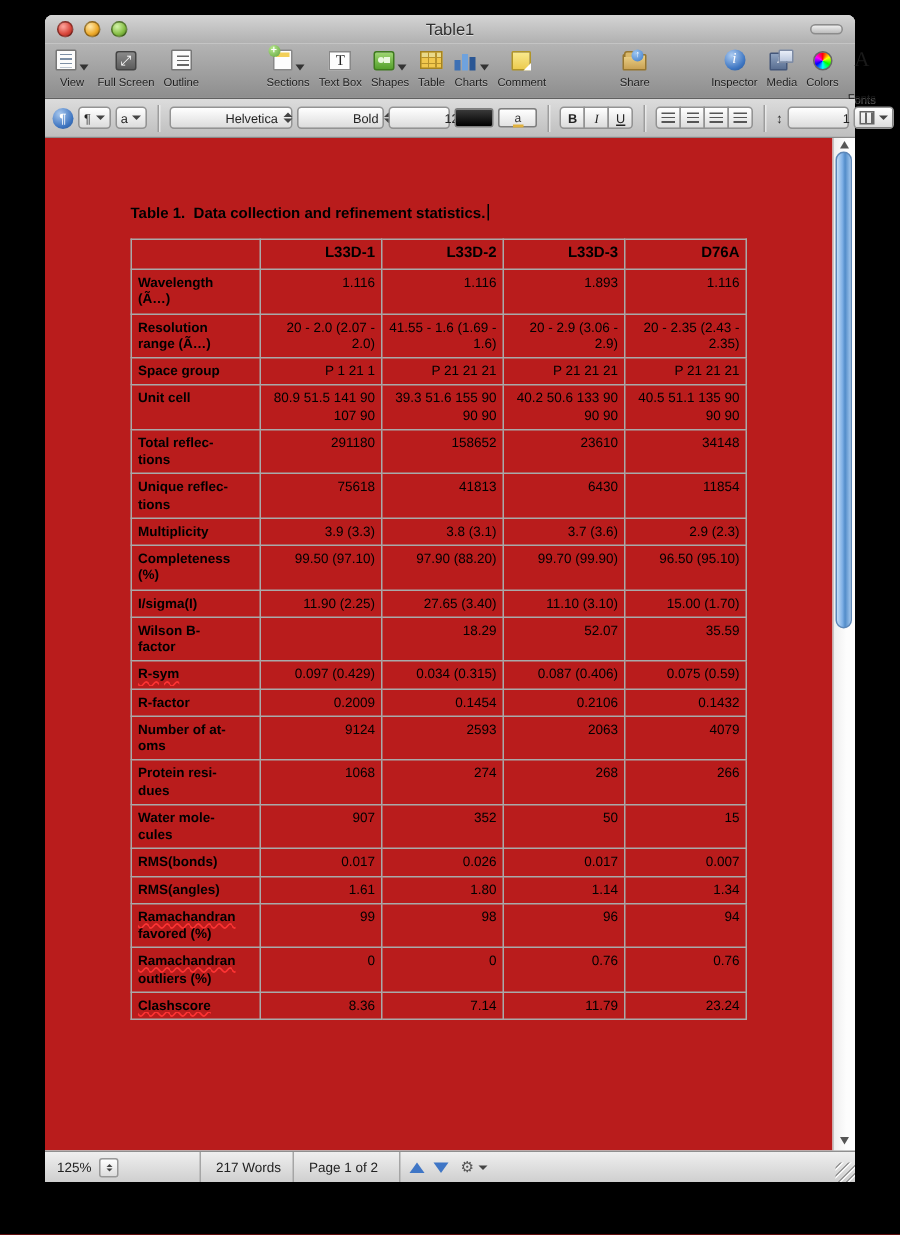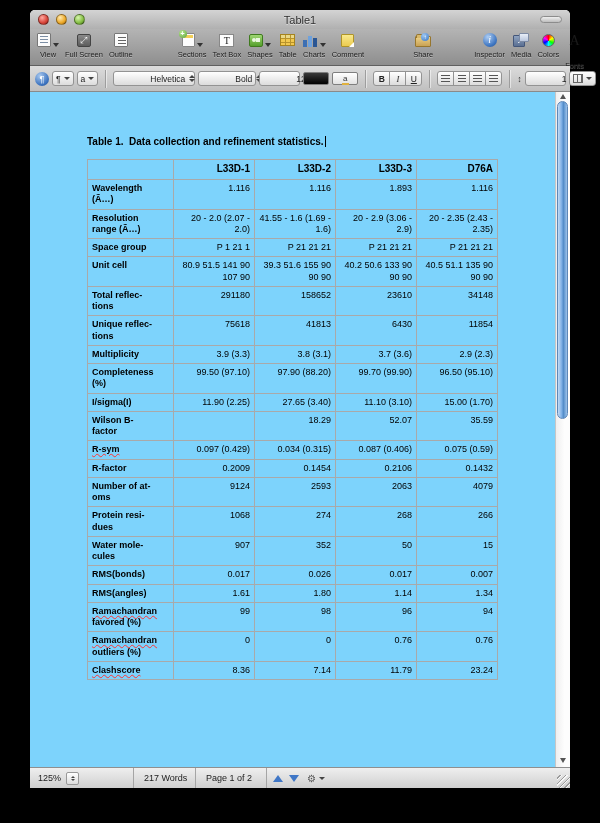--- a/index.html
+++ b/index.html
@@ -97,21 +97,21 @@
   .group .fb-btn:first-child{border-radius:3px 0 0 3px;margin-left:0;}
   .group .fb-btn:last-child{border-radius:0 3px 3px 0;}
   .b-b{font-weight:bold;} .b-i{font-style:italic;font-family:"Liberation Serif",serif;} .b-u{text-decoration:underline;}
   .al{width:10px;height:8px;background:repeating-linear-gradient(to bottom,#555 0 1px,transparent 1px 3px);}
   .al-c{width:8px;} .al-r{width:9px;} .al-j{width:10px;}
   .spc-ic{font-size:9px;color:#333;flex:none;}
   .grid-ic{width:10px;height:9px;border:1px solid #666;box-sizing:border-box;
     background:linear-gradient(to right,transparent 0 3px,#666 3px 4px,transparent 4px 7px,#666 7px 8px,transparent 8px);}
   
   .docarea{flex:1;position:relative;background:#fff;overflow:hidden;}
-  .page{position:absolute;left:0;top:0;right:15px;bottom:0;background:#7dd3fc;}
+  .page{position:absolute;left:0;top:0;right:15px;bottom:0;background:#b91c1c;}
   .caption{position:absolute;left:57px;top:44px;font-size:10px;font-weight:bold;color:#000;white-space:pre;}
   .caret{display:inline-block;width:1px;height:11px;background:#000;margin-left:1px;vertical-align:-2px;}
   table.stats{position:absolute;left:57px;top:67px;border-collapse:collapse;table-layout:fixed;width:410px;}
   table.stats th,table.stats td{border:1px solid #a9a9a9;font-size:9px;line-height:1.25;padding:3px 4px;
     vertical-align:top;color:#000;overflow:hidden;}
   table.stats thead th{font-weight:bold;text-align:right;height:13px;font-size:10px;}
   table.stats tbody th{font-weight:bold;text-align:left;}
   table.stats td{text-align:right;}
   .sq{text-decoration:underline;text-decoration-style:wavy;text-decoration-color:#f33;text-decoration-thickness:1px;text-underline-offset:1px;}
   

